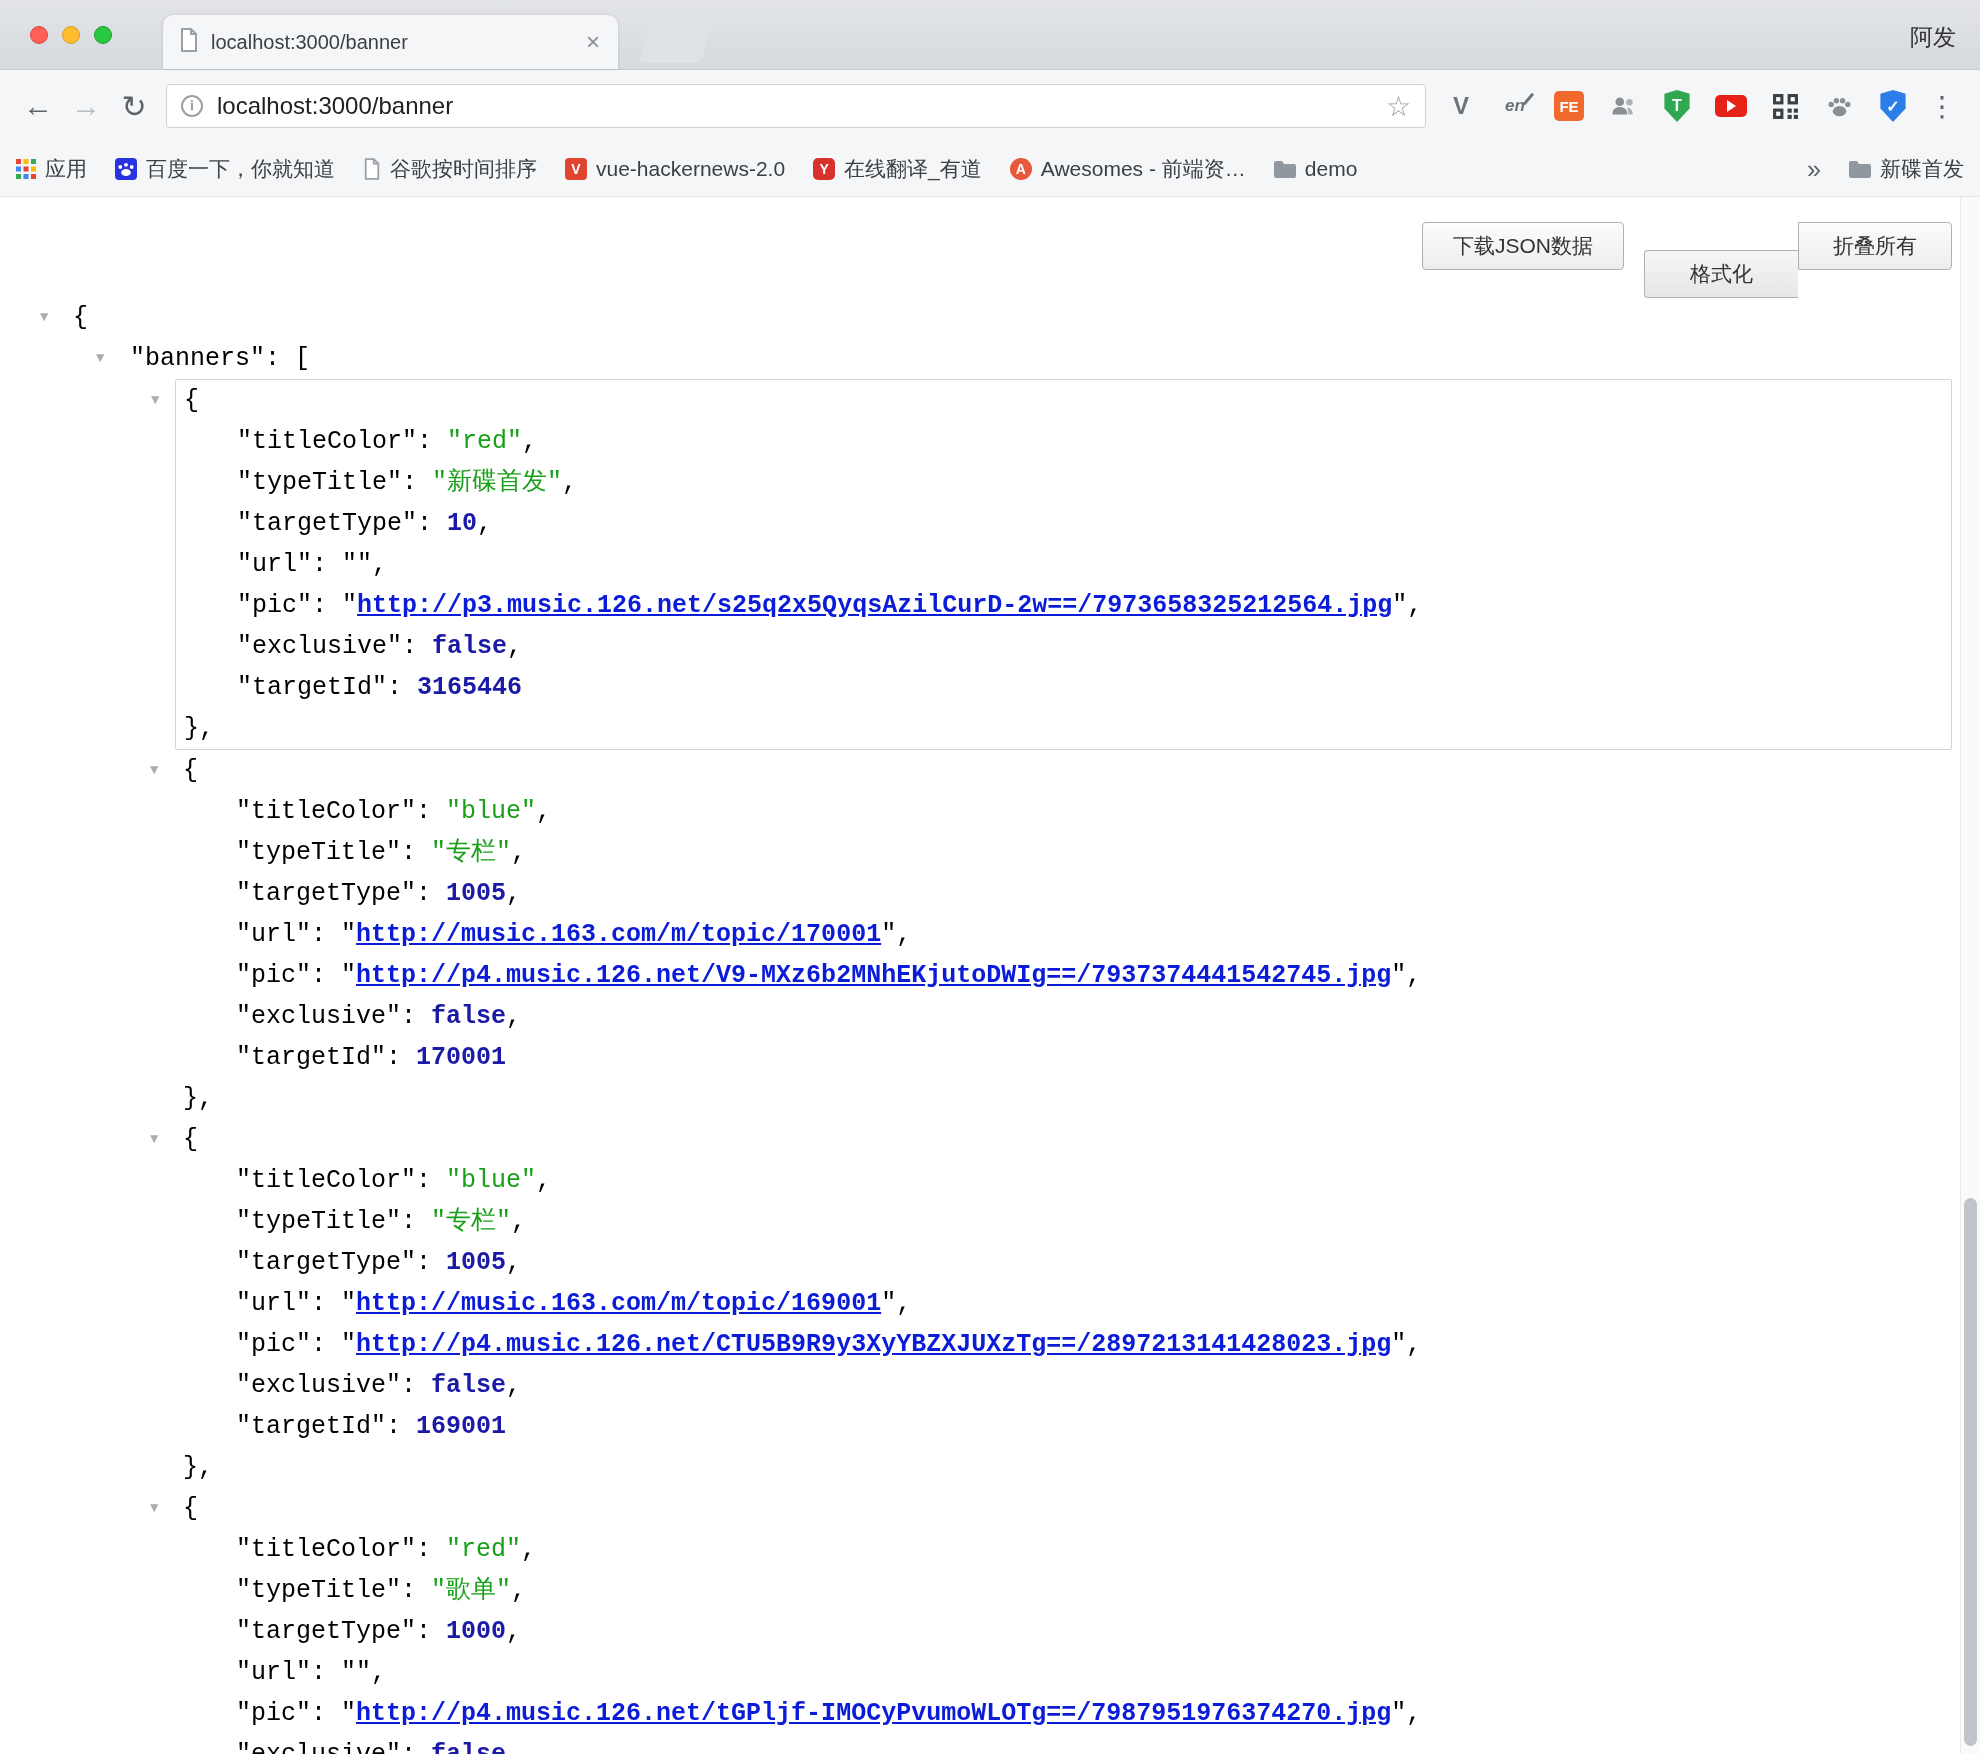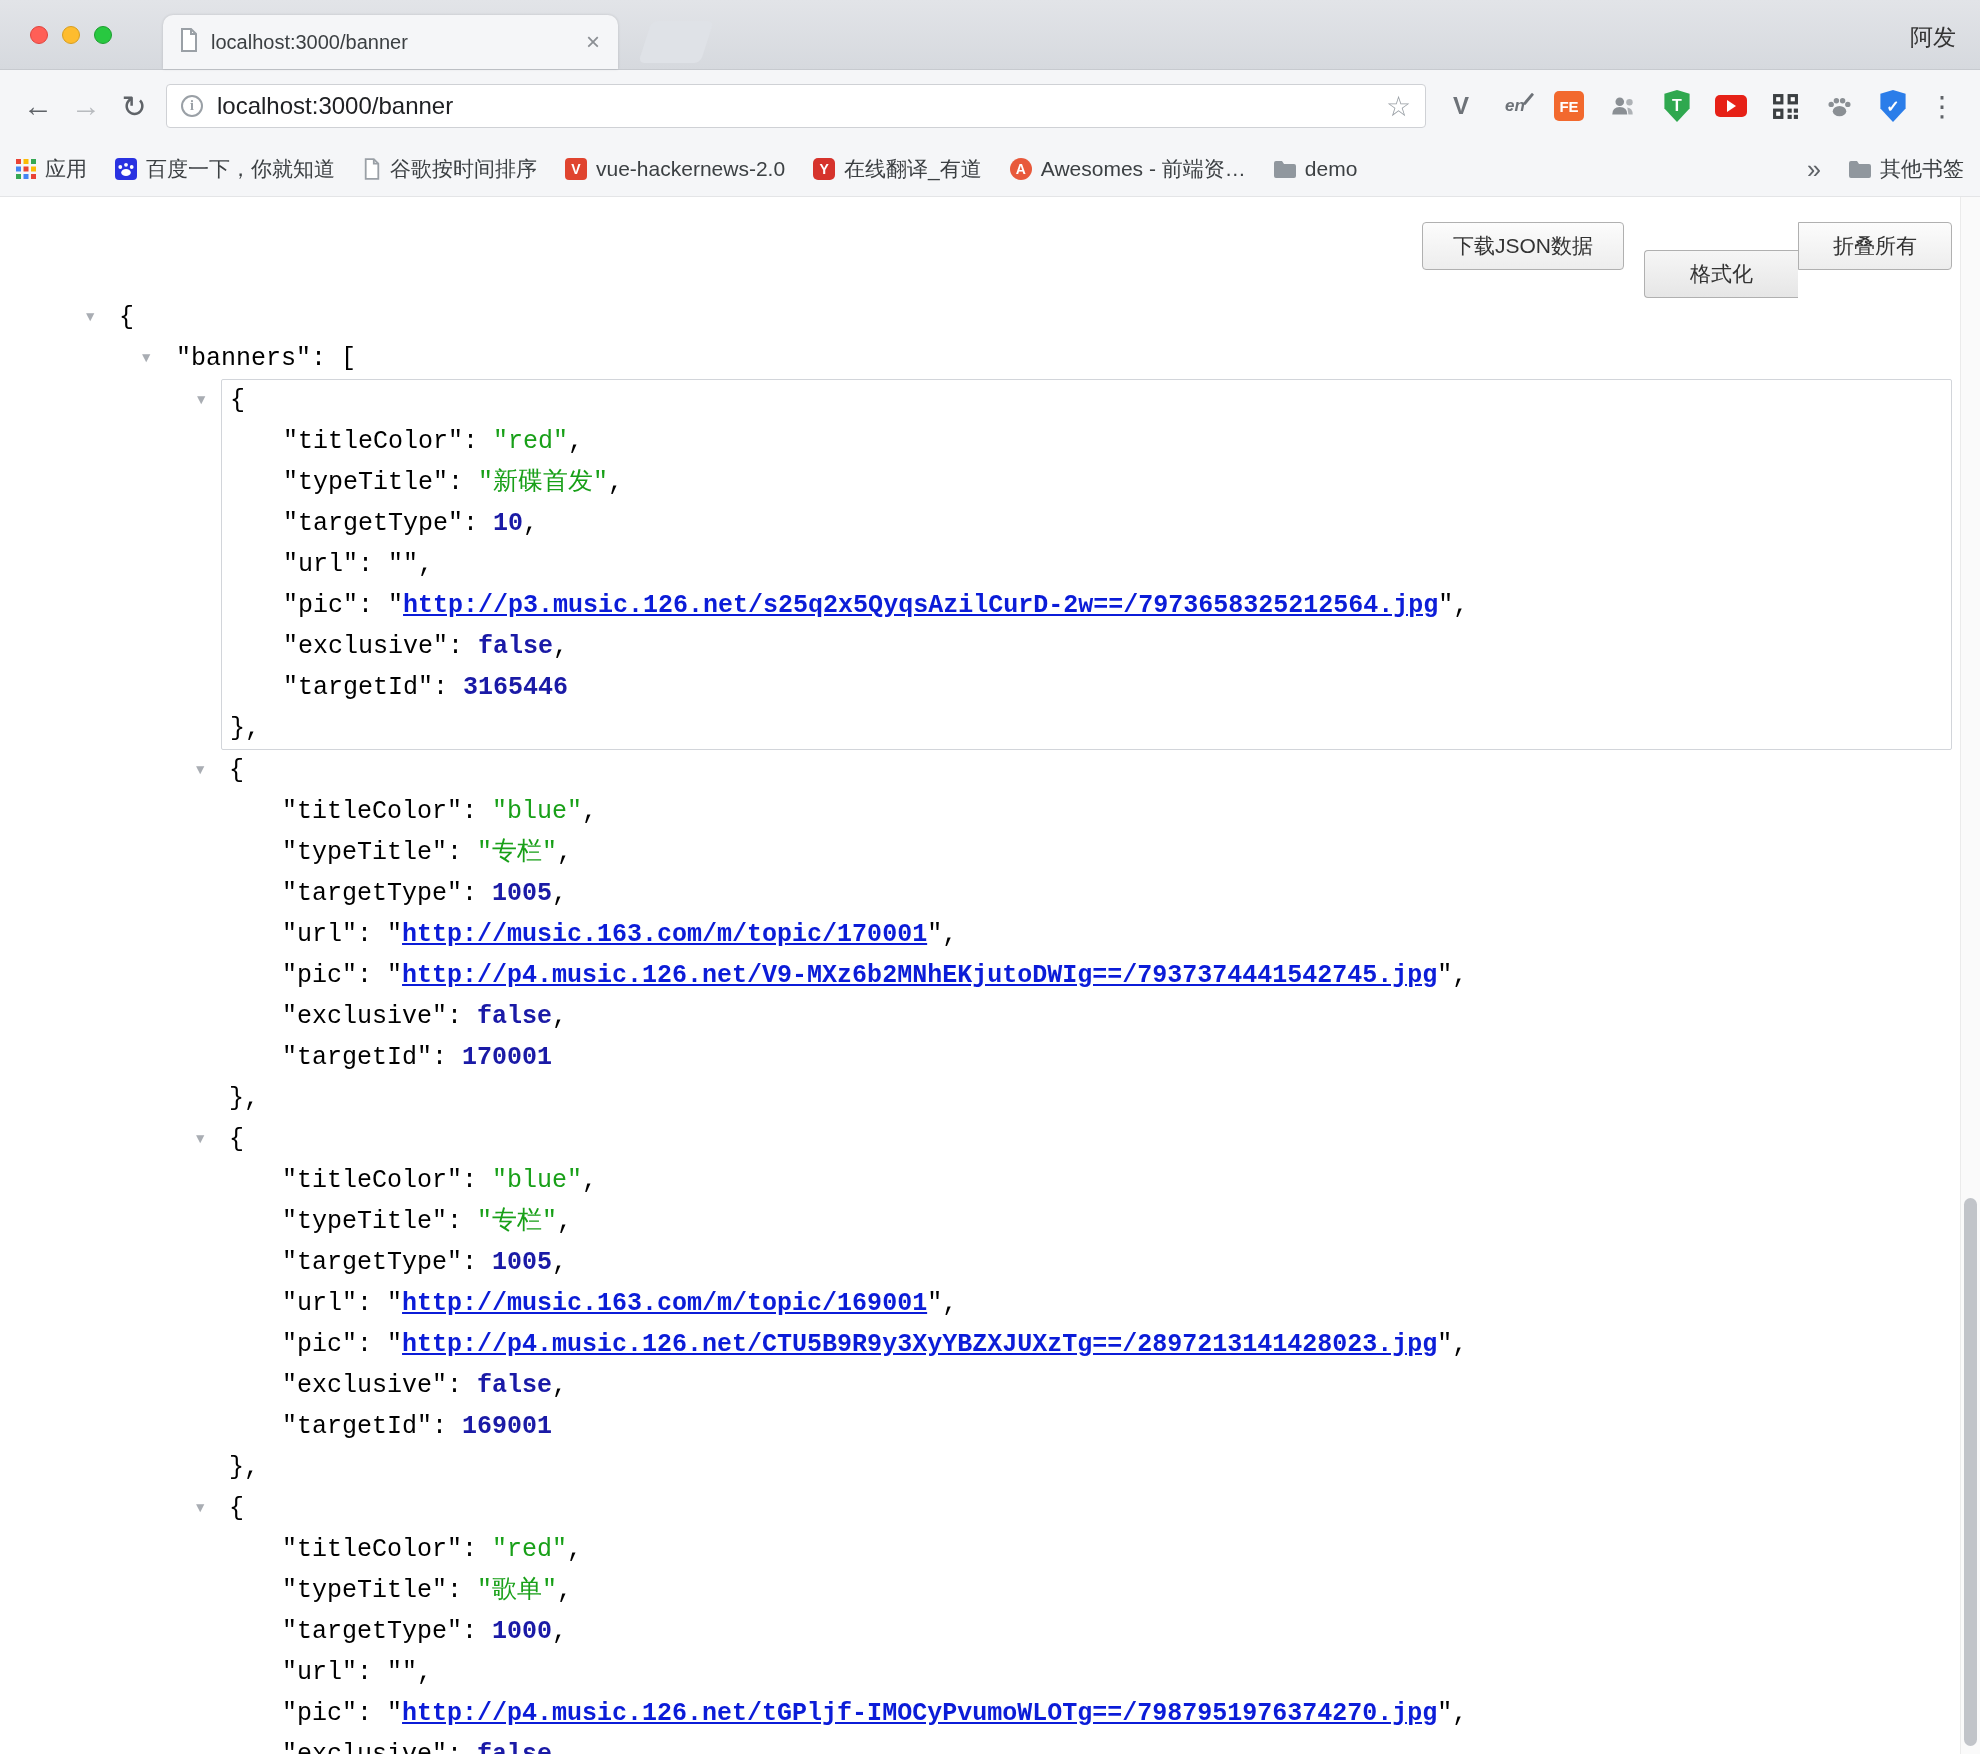--- a/index.html
+++ b/index.html
@@ -63,21 +63,21 @@
   .bm-item { display:flex; align-items:center; gap:9px; font-size:21px; color:#3c4043;
              white-space:nowrap;text-align:center; }
   .bm-letter { width:22px; height:22px; border-radius:4px; color:#fff; font-size:14px;
                font-weight:bold; display:flex; align-items:center; justify-content:center; }
   .bm-letter.vue { background:#e0442f; }
   .bm-letter.youdao { background:#d6332c; border-radius:5px; }
   .bm-letter.awe { background:#e8593b; border-radius:50%; }
   .bm-chevron { margin-left:auto; font-size:25px; color:#5f6368; }
 
   
-  .content { position:relative; height:1557px; background:#fff; overflow:hidden;padding-left:46px; }
+  .content { position:relative; height:1557px; background:#fff; overflow:hidden; }
   .actions { display:flex; justify-content:flex-end; align-items:flex-start;
              padding:25px 28px 0 0; height:73px; gap:20px; }
   .btn { height:48px; padding:0 30px; font-size:21px; color:#333;
          background:linear-gradient(#fcfcfc,#ededed); border:1px solid #b0b0b0;
          border-radius:4px; display:flex; align-items:center; justify-content:center;
          font-family:"Liberation Sans", sans-serif; cursor:pointer; }
   .btn-group { display:flex; }
   .btn-group .btn { border-radius:0; width:154px; padding:0; }
   .btn-group .btn:first-child { border-radius:4px 0 0 4px; border-right:none;
                                 background:linear-gradient(#f6f6f6,#e6e6e6);margin-top:28px; }
@@ -240,21 +240,21 @@
     <svg width="22" height="18" viewBox="0 0 22 18">
         <path d="M0 3q0-2 2-2h6l2 3h10q2 0 2 2v10q0 2-2 2H2q-2 0-2-2z" fill="#90979e"></path>
       </svg>
     <span>demo</span>
   </div>
   <div class="bm-chevron">»</div>
   <div class="bm-item">
     <svg width="22" height="18" viewBox="0 0 22 18">
         <path d="M0 3q0-2 2-2h6l2 3h10q2 0 2 2v10q0 2-2 2H2q-2 0-2-2z" fill="#90979e"></path>
       </svg>
-    <span>其他书签</span>
+    <span>新碟首发</span>
   </div>
 </div>
 
 <div class="content">
   <div class="actions">
     <div class="btn">下载JSON数据</div>
     <div class="btn-group">
       <div class="btn">格式化</div>
       <div class="btn">折叠所有</div>
     </div>

